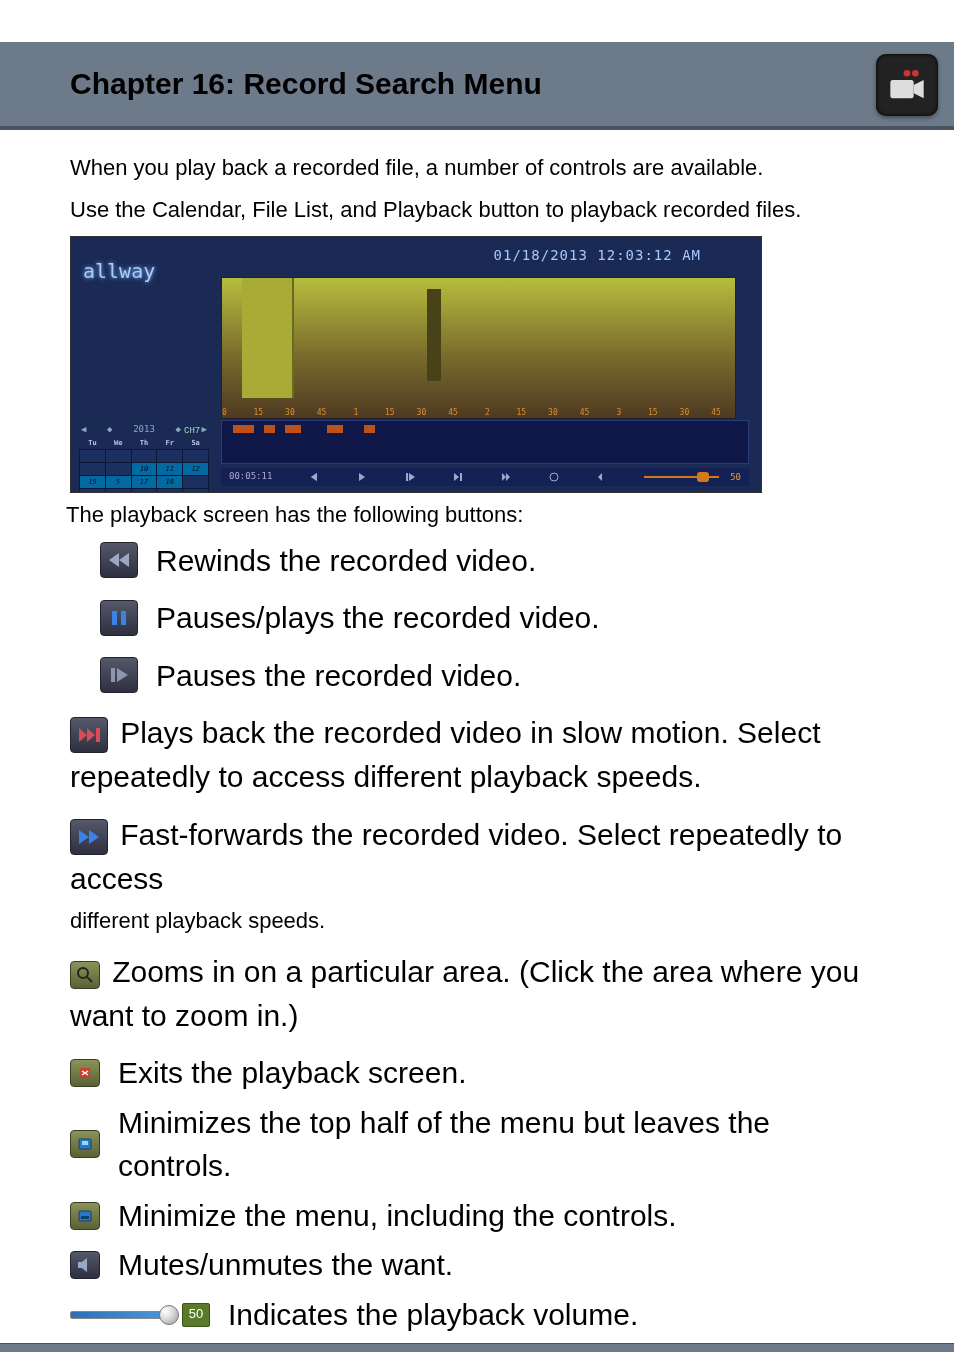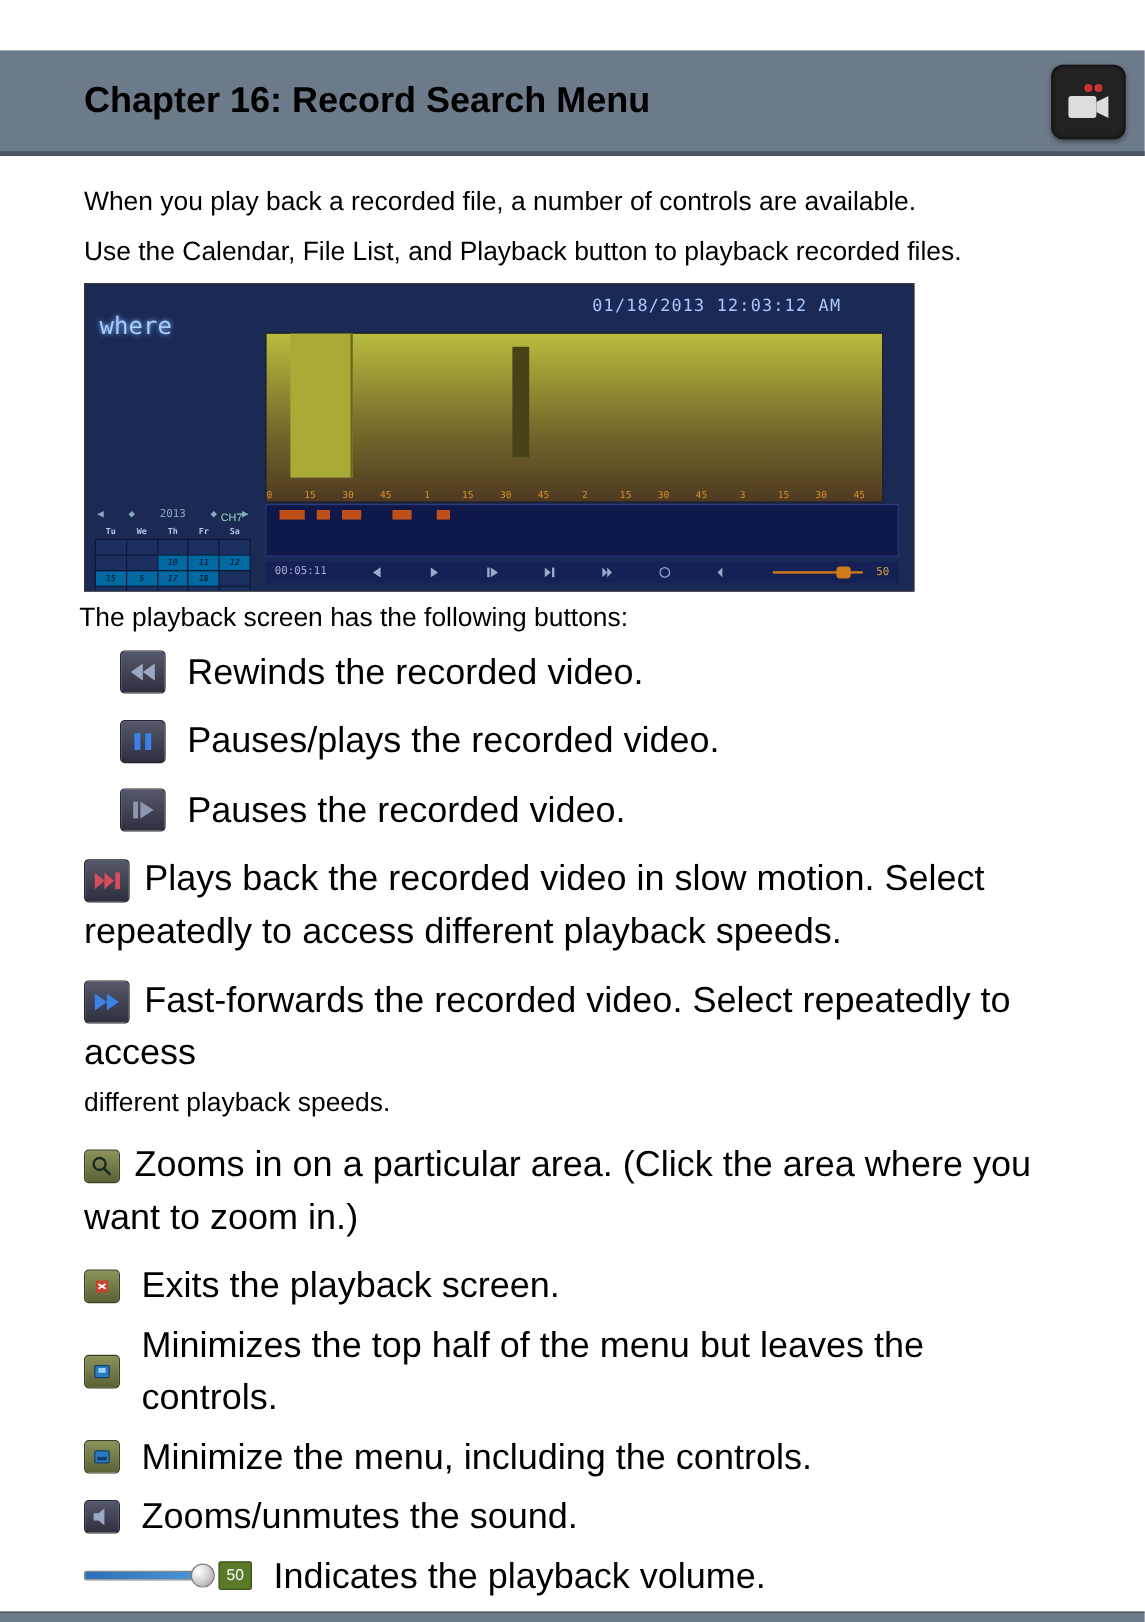--- a/index.html
+++ b/index.html
@@ -97,21 +97,21 @@
     position: absolute;
     left: 150px;
     right: 12px;
     bottom: 28px;
     height: 42px;
     background: #10184a;
     border: 1px solid #2a3a7a;
   }
   .timeline .tick { position:absolute; top:-14px; font-size:8px; color:#d89030; font-family:monospace;}
   .timeline .seg { position:absolute; top:4px; height:8px; background:#c0501a; }
-  .timeline .ch { position:absolute; left:-38px; top:4px; color:#9db; font-size:9px; font-family:Liberation Sans, sans-serif;}
+  .timeline .ch { position:absolute; left:-38px; top:4px; color:#9db; font-size:9px; font-family:Liberation Mono, monospace;}
   .bottombar {
     position:absolute; left:150px; right:12px; bottom:6px; height:18px;
     background:#152055; display:flex; align-items:center; gap:36px; padding-left:8px;
     font-family:monospace; font-size:9px; color:#aac;
   }
   .bottombar .mini-icon { width:12px; height:10px; color:#9ac; }
   .vol-line { flex:1; height:2px; background:#d07a1a; position:relative; margin-right:30px;}
   .vol-line .vknob { position:absolute; right:10px; top:-4px; width:12px; height:10px; border-radius:3px; background:#d07a1a;}
   .vol-num { position:absolute; right:8px; top:3px; color:#d8a040; font-size:9px;}
   .cal {
@@ -197,21 +197,21 @@
   </div>
 
   <div class="content">
 
     <div class="intro">
       <p>When you play back a recorded file, a number of controls are available.</p>
       <p>Use the Calendar, File List, and Playback button to playback recorded files.</p>
     </div>
 
     <div class="playback-shot">
-      <div class="brand">where</div>
+      <div class="brand">allway</div>
       <div class="osd">01/18/2013 12:03:12 AM</div>
       <div class="video-frame">
         <div class="door"></div>
         <div class="hall"></div>
       </div>
       <div class="cal">
         <div class="navrow">
             <span>◀</span>
             <span>◆</span>
             <span>2013</span>
@@ -410,21 +410,21 @@
       </span>
       <span class="desc-text">Minimize the menu, including the controls.</span>
     </div>
 
     <div class="button-row tight" style="margin-left:0">
       <span class="btn-icon btn-dark small-btn">
         <svg width="18" height="16" viewBox="0 0 18 16">
           <polygon points="2,5 6,5 11,1 11,15 6,11 2,11" fill="#9aa8c6"></polygon>
         </svg>
       </span>
-      <span class="desc-text">Zooms/unmutes the sound.</span>
+      <span class="desc-text">Mutes/unmutes the want.</span>
     </div>
 
     <div class="button-row tight" style="margin-left:0">
       <span class="vol-indicator">
         <span class="track">
             <span class="knob"></span>
           </span>
         <span class="badge">50</span>
       </span>
       <span class="desc-text">Indicates the playback volume.</span>

